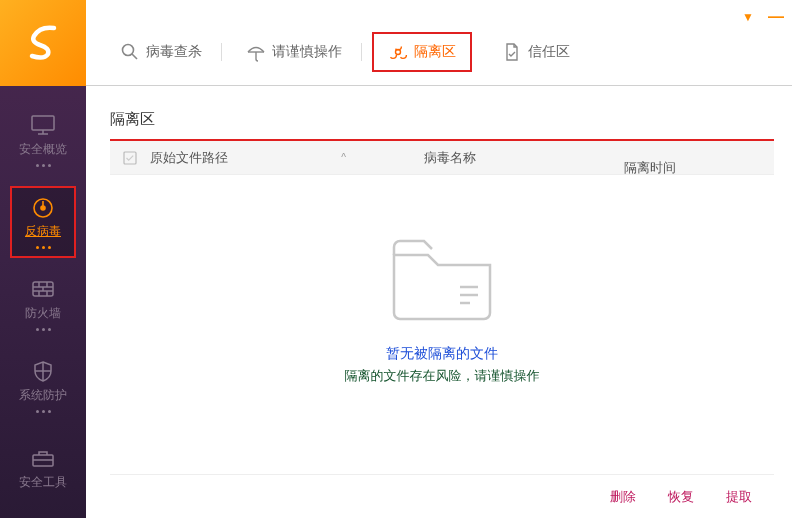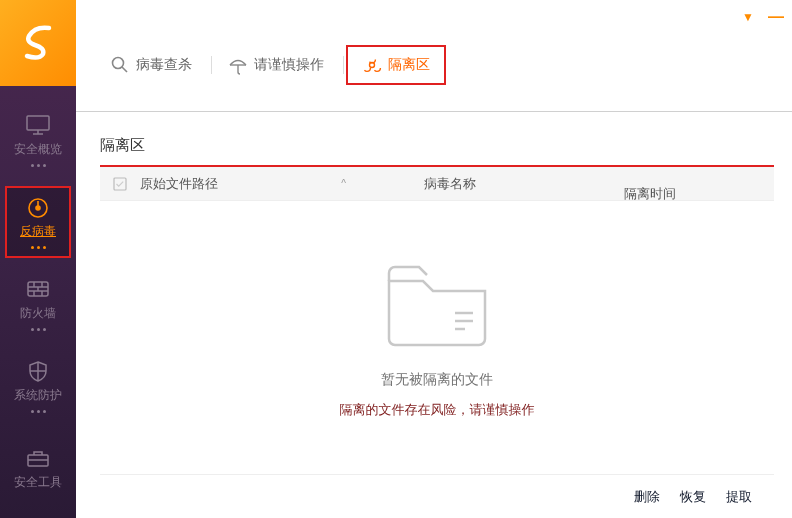--- a/index.html
+++ b/index.html
@@ -1,58 +1,58 @@
 <!DOCTYPE html>
 <html><head>
   <meta charset="utf-8">
   <style>
     * { margin: 0; padding: 0; box-sizing: border-box; }
     body { font-family: "Microsoft YaHei", sans-serif; background: #fff; width: 792px; height: 518px; overflow: hidden; position: relative; }
     .app { display: flex; width: 100%; height: 100%; }
     
-    .sidebar { width: 76px; height: 100%; background: linear-gradient(180deg, #4a2850 0%, #3a2245 50%, #2a1a35 100%); display: flex; flex-direction: column; align-items: center; }
+    .sidebar { width: 86px; height: 100%; background: linear-gradient(180deg, #4a2850 0%, #3a2245 50%, #2a1a35 100%); display: flex; flex-direction: column; align-items: center; }
     .logo-area { width: 86px; height: 86px; background: linear-gradient(135deg, #ffb020 0%, #ff8c00 100%); display: flex; align-items: center; justify-content: center; }
     .logo-s { width: 46px; height: 46px; }
     .nav-items { flex: 1; display: flex; flex-direction: column; align-items: center; padding-top: 18px; gap: 10px; }
     .nav-item { width: 66px; height: 72px; display: flex; flex-direction: column; align-items: center; justify-content: center; gap: 4px; cursor: pointer; color: #8a7a8f; font-size: 12px; position: relative; }
     .nav-item.active { background: rgba(0,0,0,0.25); border: 2px solid #e02020; color: #ff8c00; text-decoration: underline; }
     .nav-icon { width: 28px; height: 24px; display: flex; align-items: center; justify-content: center; }
     .nav-icon svg { width: 100%; height: 100%; }
     .nav-dots { display: flex; gap: 3px; margin-top: 2px; }
     .nav-dots span { width: 3px; height: 3px; background: currentColor; border-radius: 50%; }
     
     .main { flex: 1; display: flex; flex-direction: column; background: #fff; position: relative; }
     .window-ctrl { position: absolute; right: 8px; top: 8px; display: flex; align-items: center; gap: 14px; }
     .menu-btn { color: #ff8c00; font-size: 12px; cursor: pointer; }
     .min-btn { color: #ff8c00; font-size: 16px; cursor: pointer; font-weight: bold; width: 16px; text-align: center; }
     
-    .tabs { display: flex; align-items: center; padding: 18px 20px 0 20px; gap: 8px; height: 112px; border-bottom: 1px solid #d0d0d0; }
+    .tabs { display: flex; align-items: center; padding: 18px 20px 0 20px; gap: 16px; height: 86px; border-bottom: 1px solid #d0d0d0; }
     .tab { display: flex; align-items: center; gap: 6px; padding: 8px 14px; font-size: 14px; color: #666; cursor: pointer; position: relative; }
     .tab.active { color: #ff6600; border: 2px solid #e02020; }
     .tab .icon { width: 20px; height: 20px; display: flex; align-items: center; justify-content: center; }
     .tab .icon svg { width: 100%; height: 100%; }
     .tab .divider { position: absolute; right: -6px; top: 50%; transform: translateY(-50%); width: 1px; height: 18px; background: #ddd; }
     
     .panel { flex: 1; padding: 24px 18px 0 24px; display: flex; flex-direction: column; }
     .panel-title { font-size: 15px; color: #333; padding-bottom: 10px; }
     .panel-title-line { width: 100%; height: 2px; background: #e02020; }
     .table-header { display: flex; align-items: center; height: 34px; background: #f5f5f5; border-bottom: 1px solid #eee; font-size: 13px; color: #555; }
     .th-check { width: 40px; display: flex; align-items: center; justify-content: center; }
     .th-check svg { width: 14px; height: 14px; }
     .th1 { flex: 1; display: flex; align-items: center; }
     .th1 .sort { margin-left: 10px; color: #999; font-size: 10px; }
     .th2 { width: 200px; margin-left: 48px; }
     .th3 { width: 150px; margin-top: 20px; }
     
     .empty-area { flex: 1; display: flex; flex-direction: column; align-items: center; padding-top: 50px; }
     .empty-icon { width: 120px; height: 100px; margin-bottom: 20px; }
-    .empty-text1 { font-size: 14px; color: #737373; margin-bottom: 12px; }
-    .empty-text2 { font-size: 13px; color: #7f1d1d; }
-    
-    .footer { display: flex; align-items: center; justify-content: flex-end; gap: 20px; height: 44px; padding-right: 22px; border-top: 1px solid #eee; font-size: 13px; color: #0f172a; }
+    .empty-text1 { font-size: 14px; color: #1d4ed8; margin-bottom: 4px; }
+    .empty-text2 { font-size: 13px; color: #14532d; }
+    
+    .footer { display: flex; align-items: center; justify-content: flex-end; gap: 32px; height: 44px; padding-right: 22px; border-top: 1px solid #eee; font-size: 13px; color: #be185d; }
     .footer span { cursor: pointer; }
   </style>
 </head>
 <body>
 
 <div class="app">
   <div class="sidebar">
     <div class="logo-area">
       <svg class="logo-s" viewBox="0 0 46 46">
         <path d="M 34 8 Q 20 6 14 16 Q 11 22 20 25 Q 30 28 28 34 Q 24 40 12 36" stroke="#fff" stroke-width="4.5" fill="none" stroke-linecap="round"></path>
@@ -169,20 +169,30 @@
       <div class="tab active">
         <div class="icon">
           <svg viewBox="0 0 20 20" fill="none" stroke="#ff6600" stroke-width="1.4">
               <circle cx="10" cy="10" r="2.5"></circle>
               <circle cx="10" cy="4.5" r="3.4" stroke-dasharray="8 13"></circle>
               <circle cx="5" cy="13" r="3.4" stroke-dasharray="8 13"></circle>
               <circle cx="15" cy="13" r="3.4" stroke-dasharray="8 13"></circle>
             </svg>
         </div>
         <span>隔离区</span>
+      </div>
+      <div class="tab">
+        <div class="icon">
+          <svg viewBox="0 0 20 20" fill="none" stroke="#888" stroke-width="1.4">
+              <path d="M5 2 h7 l3 3 v13 h-10 z"></path>
+              <path d="M12 2 v3 h3"></path>
+              <path d="M7 12 l2 2 l4 -4" stroke="#888"></path>
+            </svg>
+        </div>
+        <span>信任区</span>
       </div>
     </div>
 
     <div class="panel">
       <div class="panel-title">隔离区</div>
       <div class="panel-title-line"></div>
       <div class="table-header">
         <div class="th-check">
           <svg viewBox="0 0 14 14" fill="none" stroke="#bbb" stroke-width="1.2">
               <rect x="1" y="1" width="12" height="12" rx="1"></rect>

